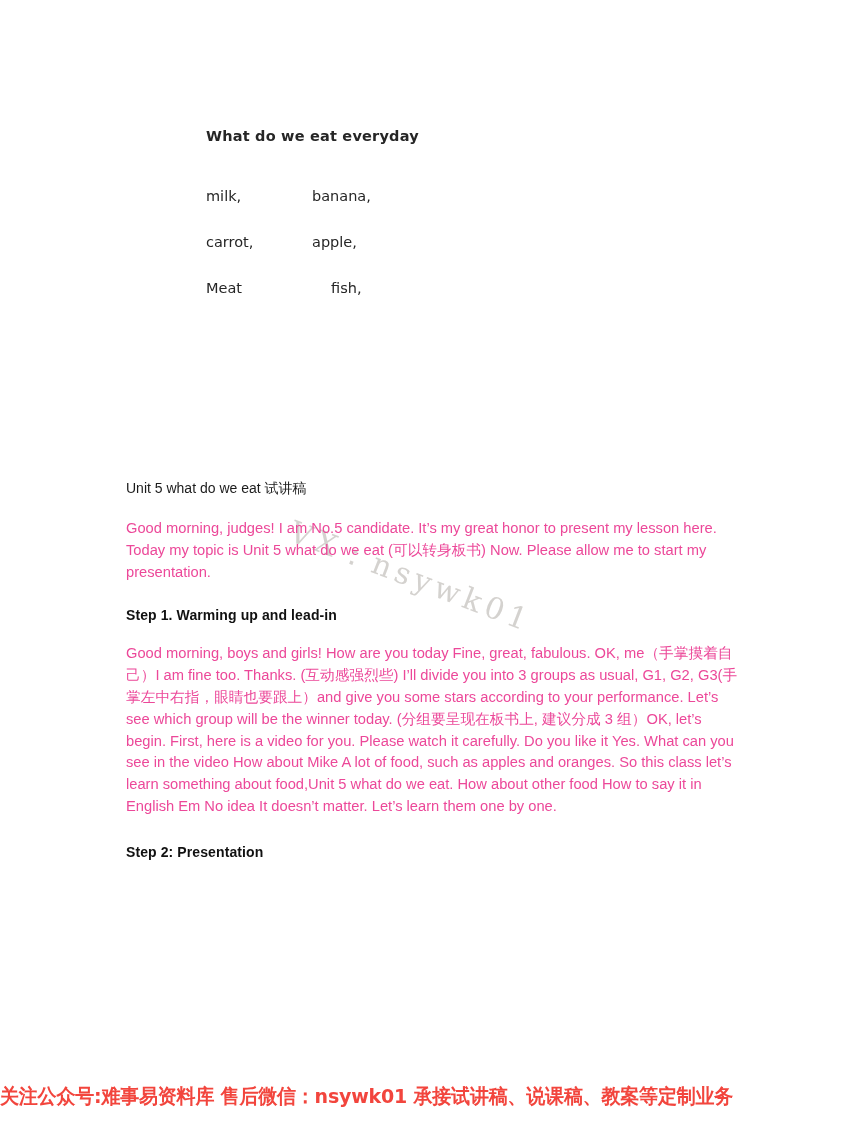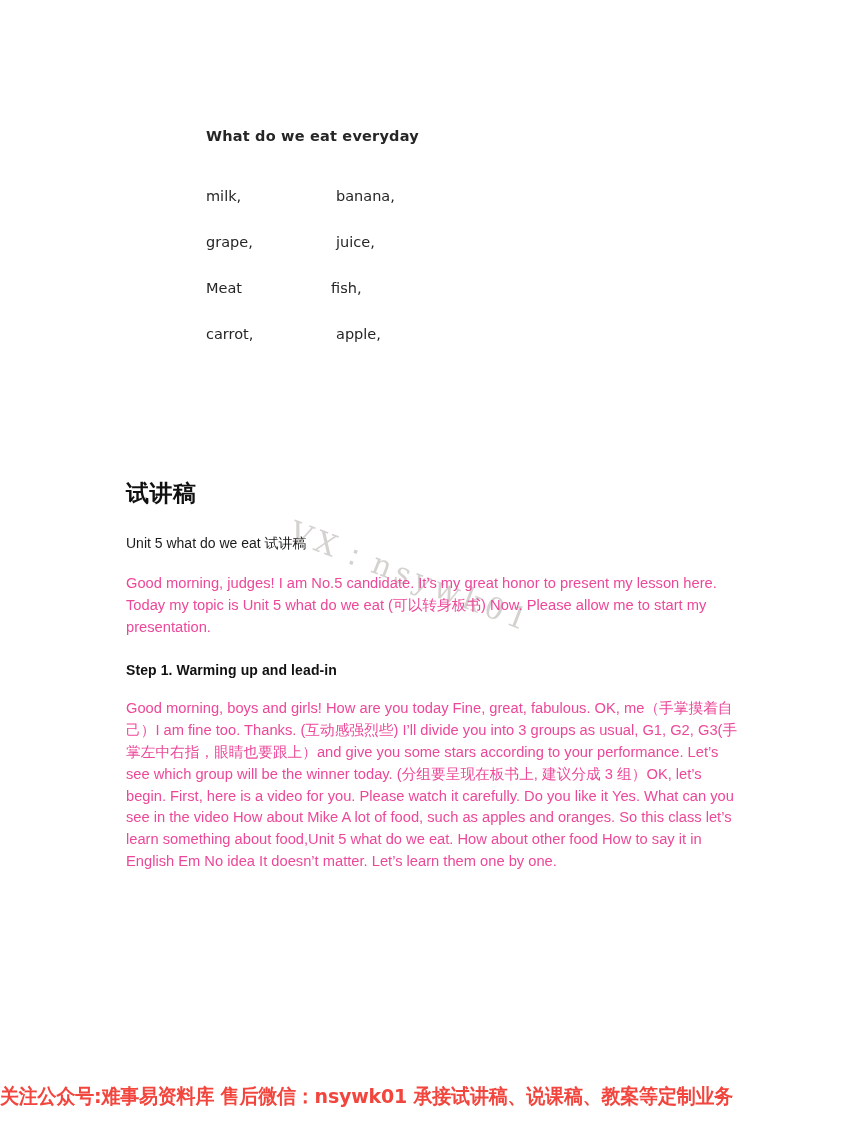--- a/index.html
+++ b/index.html
@@ -43,21 +43,21 @@
   }
   .word-cell {
     position: absolute;
     top: 0;
     font-family: "DejaVu Sans", sans-serif;
     font-size: 14.5px;
     color: #262626;
     white-space: nowrap;
   }
   .col-a { left: 0px; }
-  .col-b { left: 130px; }
+  .col-b { left: 106px; }
   .col-b.indent1 { left: 125px; }
 
   
   .doc {
     position: absolute;
     left: 126px;
     top: 478px;
     width: 614px;
   }
   .doc-h1 {
@@ -136,47 +136,43 @@
 
   <div class="wordblock">
     <div class="wordblock-title">What do we eat everyday</div>
 
     <div class="word-rows">
       <div class="word-row">
         <span class="word-cell col-a">milk,</span>
         <span class="word-cell col-b">banana,</span>
       </div>
       <div class="word-row">
-        <span class="word-cell col-a">grape,</span>
-        <span class="word-cell col-b">juice,</span>
+        <span class="word-cell col-a">carrot,</span>
+        <span class="word-cell col-b">apple,</span>
       </div>
       <div class="word-row">
         <span class="word-cell col-a">Meat</span>
         <span class="word-cell col-b indent1">fish,</span>
-      </div>
-      <div class="word-row">
-        <span class="word-cell col-a">carrot,</span>
-        <span class="word-cell col-b">apple,</span>
       </div>
     </div>
   </div>
 
   <div class="watermark">VX：nsywk01</div>
 
   <div class="doc">
-    <h1 class="doc-h1">试讲稿</h1>
 
     <p class="doc-sub">Unit 5  what do we eat 试讲稿</p>
 
     <p class="doc-p">Good morning, judges! I am No.5 candidate. It’s my great honor to present my lesson here. Today my topic is Unit 5  what do we eat (可以转身板书)  Now. Please allow me to start my presentation.</p>
 
     <h2 class="doc-h2 first">Step 1. Warming up and lead-in</h2>
 
     <p class="doc-p">Good morning, boys and girls! How are you today Fine, great, fabulous. OK, me（手掌摸着自己）I am fine too. Thanks. (互动感强烈些) I’ll divide you into 3 groups as usual, G1, G2, G3(手掌左中右指，眼睛也要跟上）and give you some stars according to your performance. Let’s see which group will be the winner today. (分组要呈现在板书上, 建议分成 3 组）OK, let’s begin. First, here is a video for you. Please watch it carefully. Do you like it Yes. What can you see in the video How about Mike A lot of food, such as apples and oranges. So this class let’s learn something about food,Unit 5  what do we eat. How about other food How to say it in English Em No idea It doesn’t matter. Let’s learn them one by one.</p>
 
+    <h2 class="doc-h2">Step 2: Presentation</h2>
 
   </div>
 
   <div class="footer">
     <span class="footer-text">关注公众号:难事易资料库 售后微信：nsywk01  承接试讲稿、说课稿、教案等定制业务</span>
   </div>
 
 </div>
 
 </body></html>

